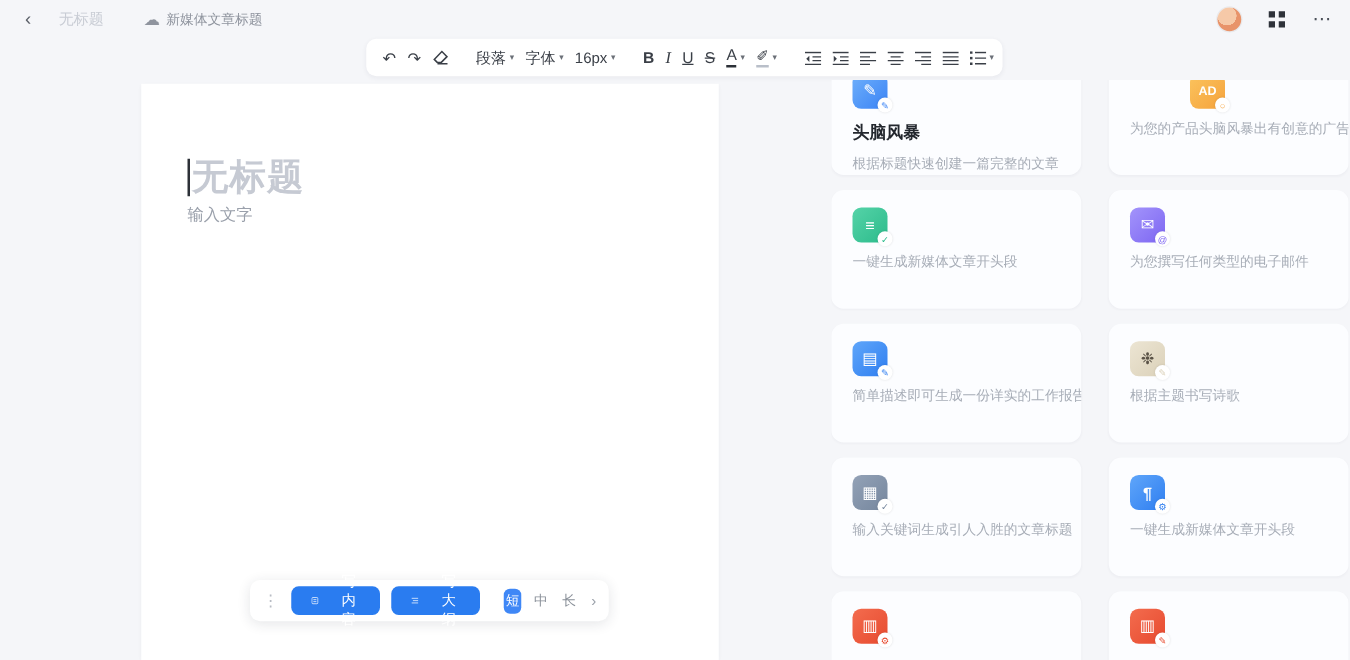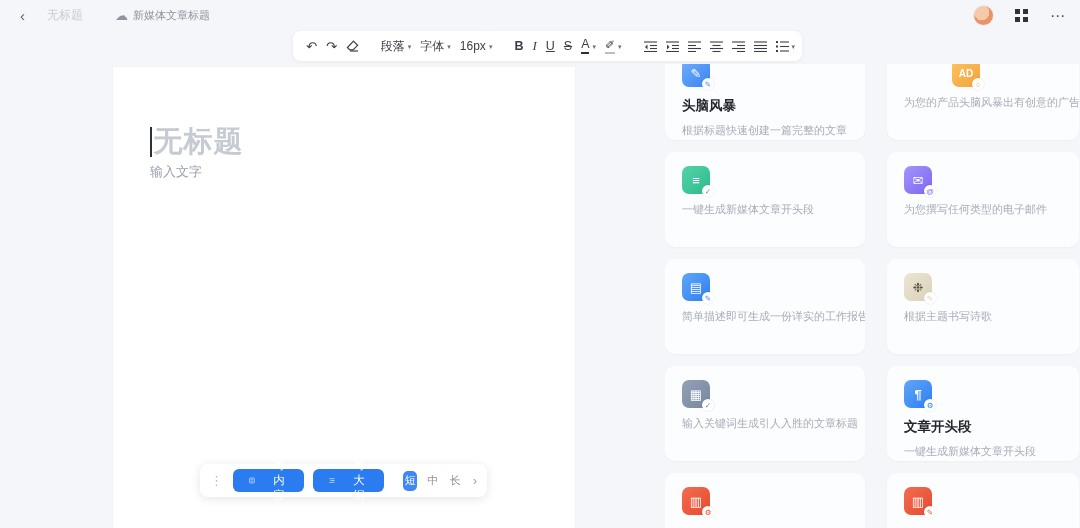--- a/index.html
+++ b/index.html
@@ -286,21 +286,20 @@
           <span class="badge">✓</span>
         </div>
       <div class="card-desc">输入关键词生成引人入胜的文章标题</div>
     </div>
 
     <div class="card">
       <div class="tile" style="background: linear-gradient(135deg, rgb(95, 166, 250), rgb(47, 126, 240)); --c2: #2f7ef0;">
           <span>¶</span>
           <span class="badge">⚙</span>
         </div>
-      <div class="card-title">文章开头段</div>
       <div class="card-desc">一键生成新媒体文章开头段</div>
     </div>
 
     <div class="card">
       <div class="tile" style="background: linear-gradient(135deg, rgb(243, 108, 78), rgb(231, 74, 47)); --c2: #e74a2f;">
           <span>▥</span>
           <span class="badge">⚙</span>
         </div>
       <div class="card-title"></div>
       <div class="card-desc"></div>

